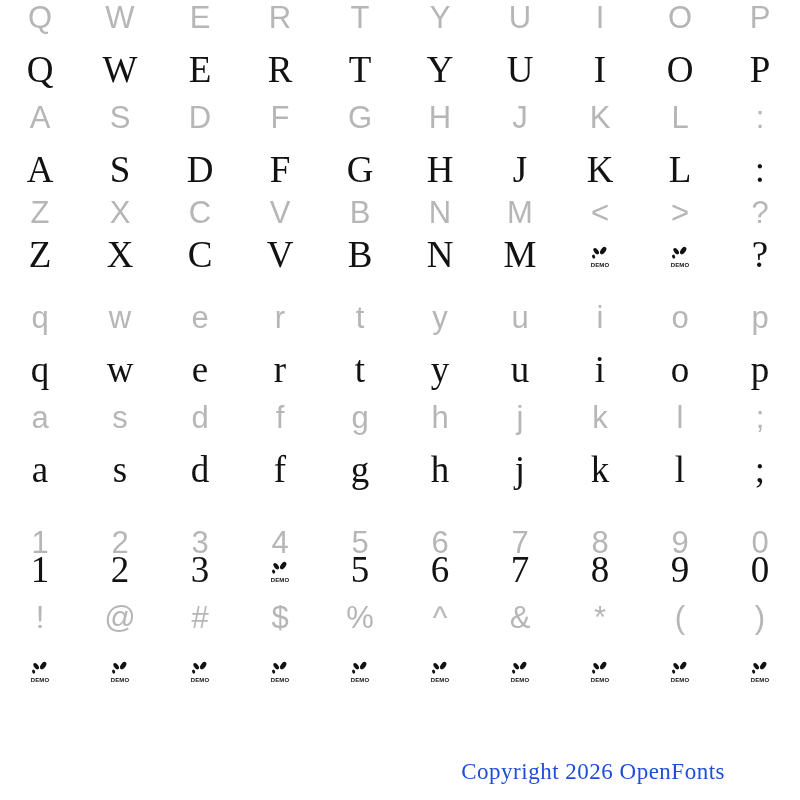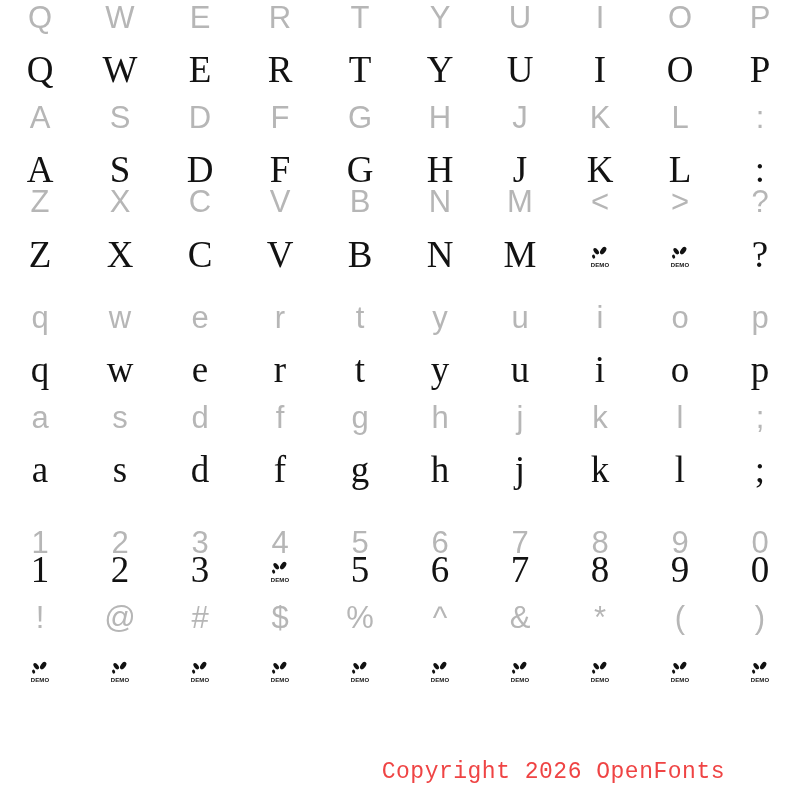--- a/index.html
+++ b/index.html
@@ -44,37 +44,37 @@
     width: 24px;
     height: 21px;
     vertical-align: baseline;
   }
   #copyright {
     position: absolute;
     top: 757px;
     right: 75px;
     height: 30px;
     line-height: 30px;
-    font-family: Liberation Mono, monospace;
+    font-family: Liberation Serif, serif;
     font-size: 23px;
     letter-spacing: 0.5px;
-    color: #ef4444;
+    color: #1d4ed8;
     white-space: nowrap;
   }
 </style>
 </head>
 <body>
 
 <div id="page">
   <div id="character-grid">
       <div class="char-row gray" style="top: -7px;"><span class="glyph-cell">Q</span><span class="glyph-cell">W</span><span class="glyph-cell">E</span><span class="glyph-cell">R</span><span class="glyph-cell">T</span><span class="glyph-cell">Y</span><span class="glyph-cell">U</span><span class="glyph-cell">I</span><span class="glyph-cell">O</span><span class="glyph-cell">P</span></div>
       <div class="char-row black" style="top: 45px;"><span class="glyph-cell">Q</span><span class="glyph-cell">W</span><span class="glyph-cell">E</span><span class="glyph-cell">R</span><span class="glyph-cell">T</span><span class="glyph-cell">Y</span><span class="glyph-cell">U</span><span class="glyph-cell">I</span><span class="glyph-cell">O</span><span class="glyph-cell">P</span></div>
       <div class="char-row gray" style="top: 93px;"><span class="glyph-cell">A</span><span class="glyph-cell">S</span><span class="glyph-cell">D</span><span class="glyph-cell">F</span><span class="glyph-cell">G</span><span class="glyph-cell">H</span><span class="glyph-cell">J</span><span class="glyph-cell">K</span><span class="glyph-cell">L</span><span class="glyph-cell">:</span></div>
       <div class="char-row black" style="top: 145px;"><span class="glyph-cell">A</span><span class="glyph-cell">S</span><span class="glyph-cell">D</span><span class="glyph-cell">F</span><span class="glyph-cell">G</span><span class="glyph-cell">H</span><span class="glyph-cell">J</span><span class="glyph-cell">K</span><span class="glyph-cell">L</span><span class="glyph-cell">:</span></div>
-      <div class="char-row gray" style="top: 177px;"><span class="glyph-cell">Z</span><span class="glyph-cell">X</span><span class="glyph-cell">C</span><span class="glyph-cell">V</span><span class="glyph-cell">B</span><span class="glyph-cell">N</span><span class="glyph-cell">M</span><span class="glyph-cell">&lt;</span><span class="glyph-cell">&gt;</span><span class="glyph-cell">?</span></div>
+      <div class="char-row gray" style="top: 188px;"><span class="glyph-cell">Z</span><span class="glyph-cell">X</span><span class="glyph-cell">C</span><span class="glyph-cell">V</span><span class="glyph-cell">B</span><span class="glyph-cell">N</span><span class="glyph-cell">M</span><span class="glyph-cell">&lt;</span><span class="glyph-cell">&gt;</span><span class="glyph-cell">?</span></div>
       <div class="char-row black" style="top: 230px;"><span class="glyph-cell">Z</span><span class="glyph-cell">X</span><span class="glyph-cell">C</span><span class="glyph-cell">V</span><span class="glyph-cell">B</span><span class="glyph-cell">N</span><span class="glyph-cell">M</span><span class="glyph-cell"><svg viewBox="0 0 24 21" class="demo-glyph">
             <ellipse cx="8.2" cy="5.2" rx="2.1" ry="3.6" transform="rotate(-38 8.2 5.2)" fill="currentColor"></ellipse>
             <ellipse cx="15.2" cy="4.6" rx="2.4" ry="4.2" transform="rotate(36 15.2 4.6)" fill="currentColor"></ellipse>
             <ellipse cx="5.6" cy="10.6" rx="1.5" ry="2.1" transform="rotate(-20 5.6 10.6)" fill="currentColor"></ellipse>
             <text x="12" y="20.5" text-anchor="middle" font-size="6" font-weight="bold" letter-spacing="0.1" font-family="'Liberation Sans', sans-serif" fill="currentColor">DEMO</text>
           </svg></span><span class="glyph-cell"><svg viewBox="0 0 24 21" class="demo-glyph">
             <ellipse cx="8.2" cy="5.2" rx="2.1" ry="3.6" transform="rotate(-38 8.2 5.2)" fill="currentColor"></ellipse>
             <ellipse cx="15.2" cy="4.6" rx="2.4" ry="4.2" transform="rotate(36 15.2 4.6)" fill="currentColor"></ellipse>
             <ellipse cx="5.6" cy="10.6" rx="1.5" ry="2.1" transform="rotate(-20 5.6 10.6)" fill="currentColor"></ellipse>
             <text x="12" y="20.5" text-anchor="middle" font-size="6" font-weight="bold" letter-spacing="0.1" font-family="'Liberation Sans', sans-serif" fill="currentColor">DEMO</text>

